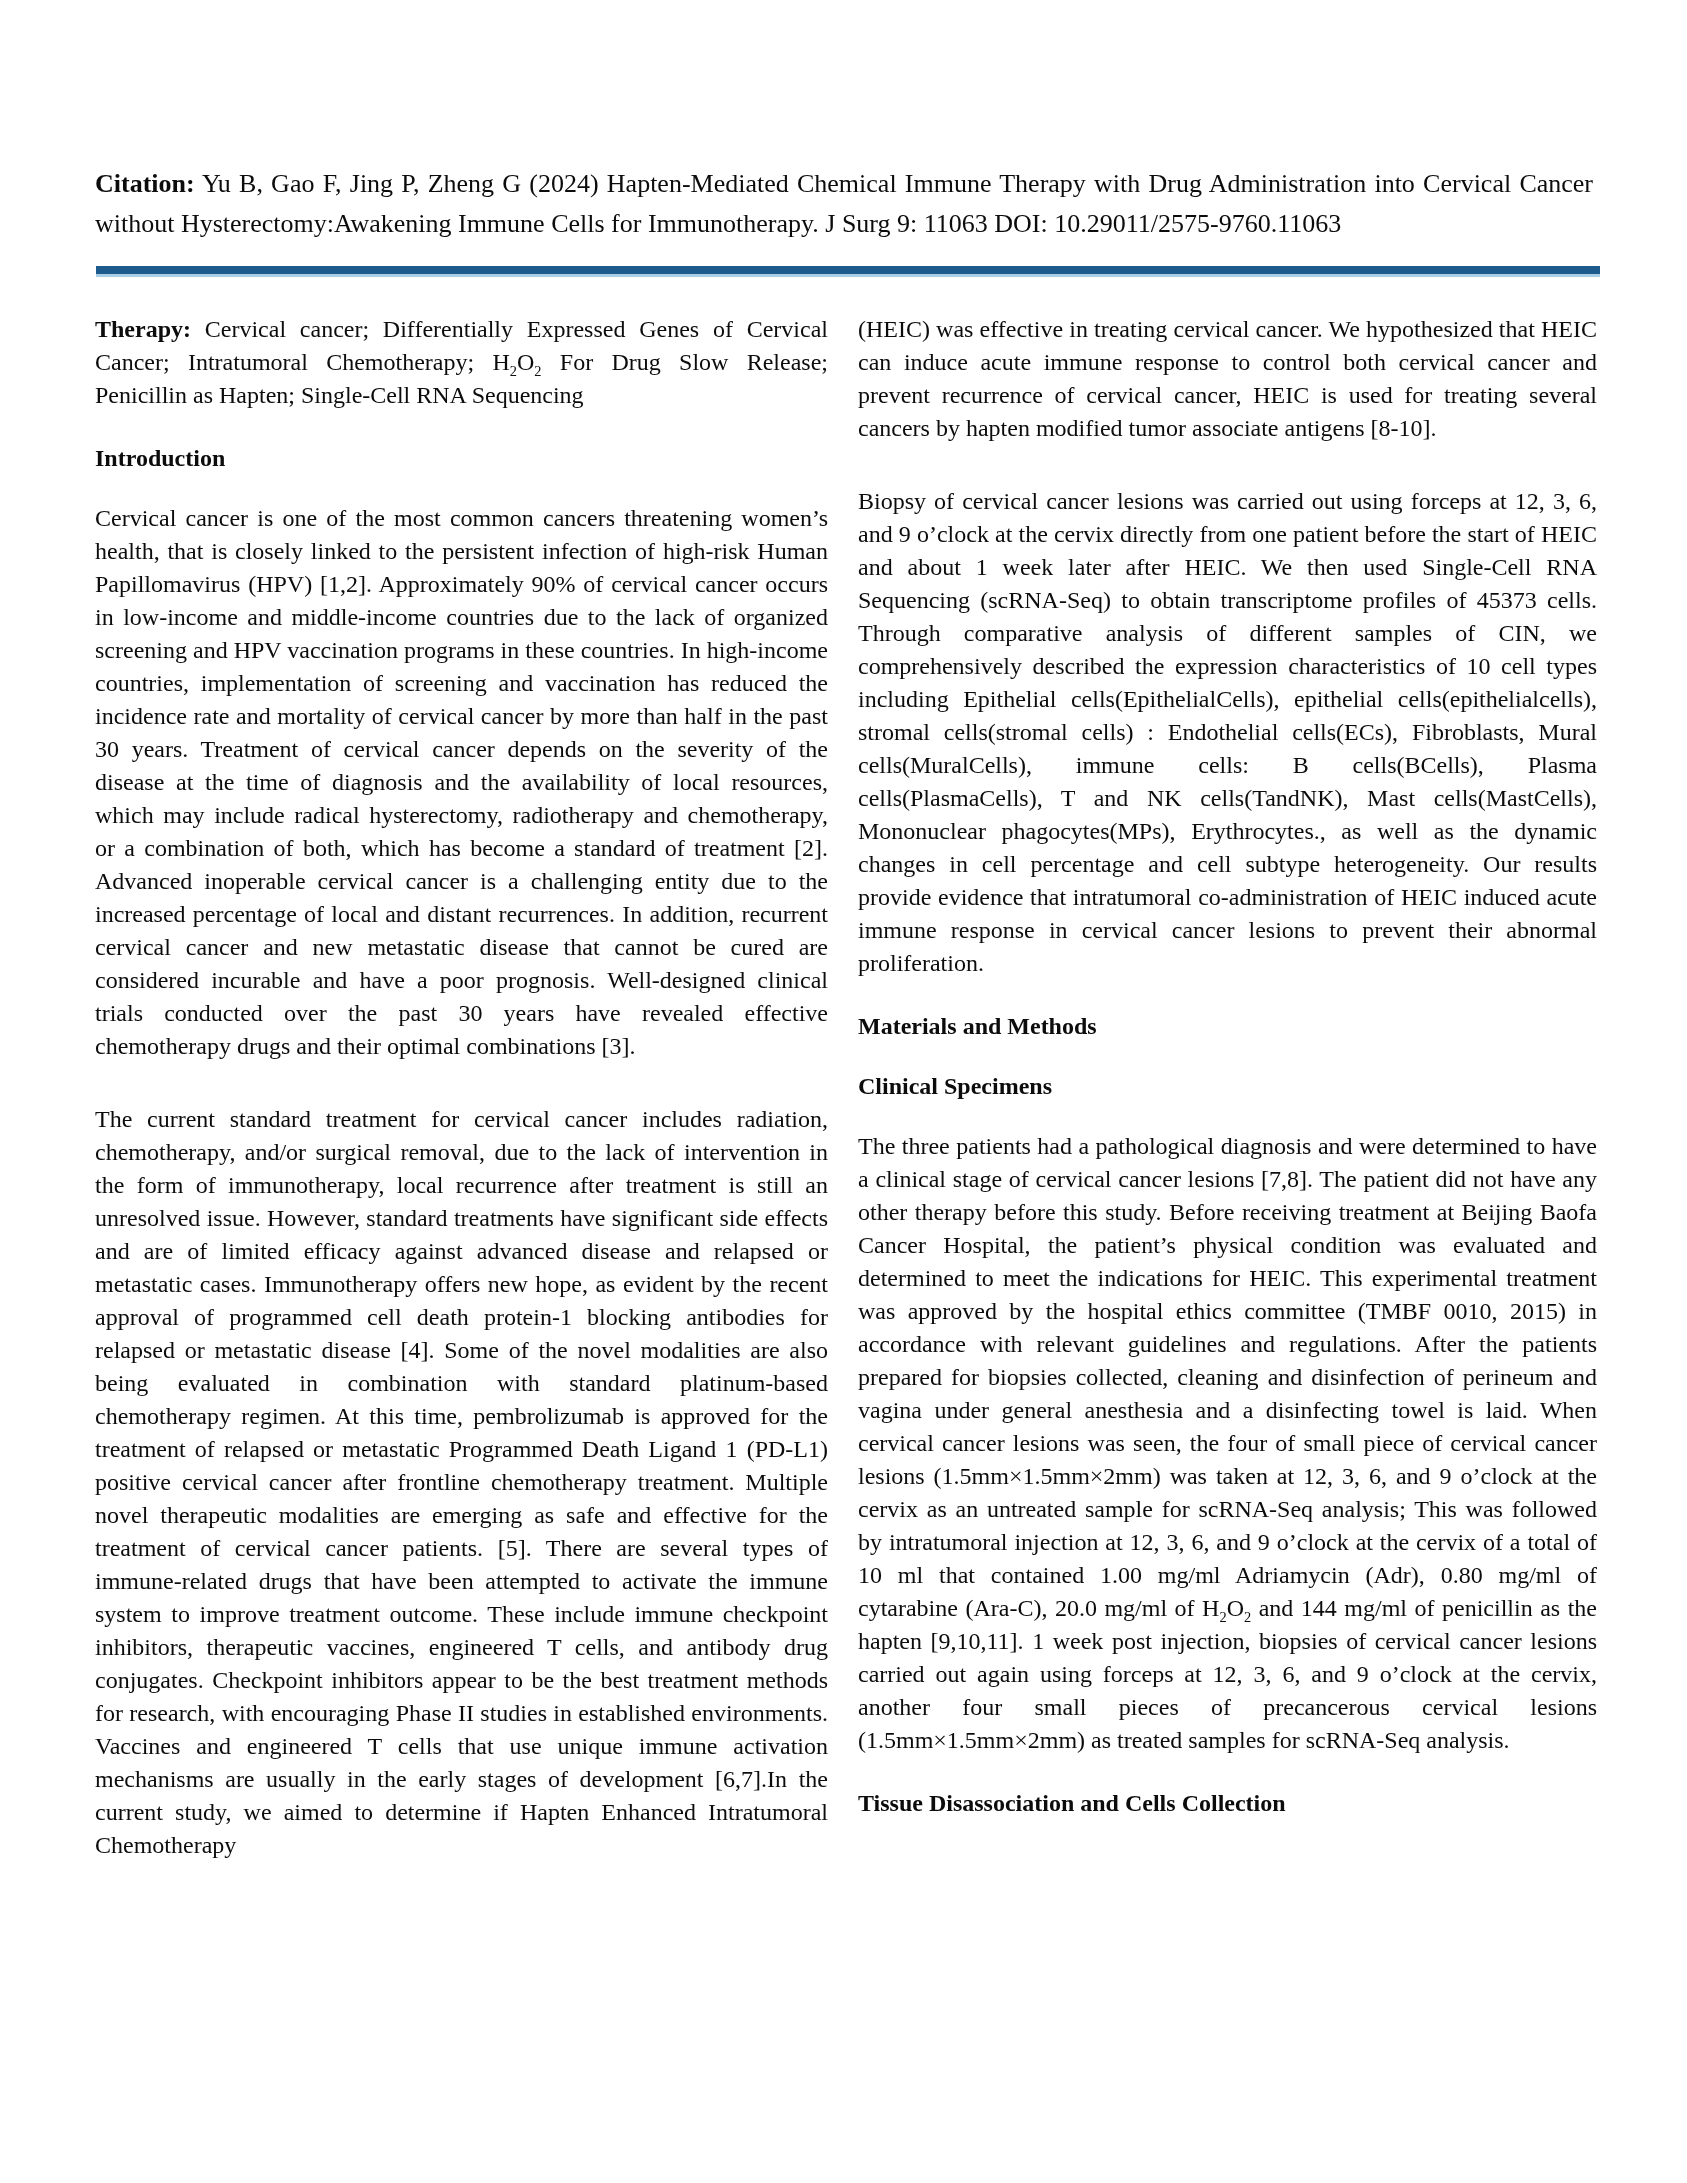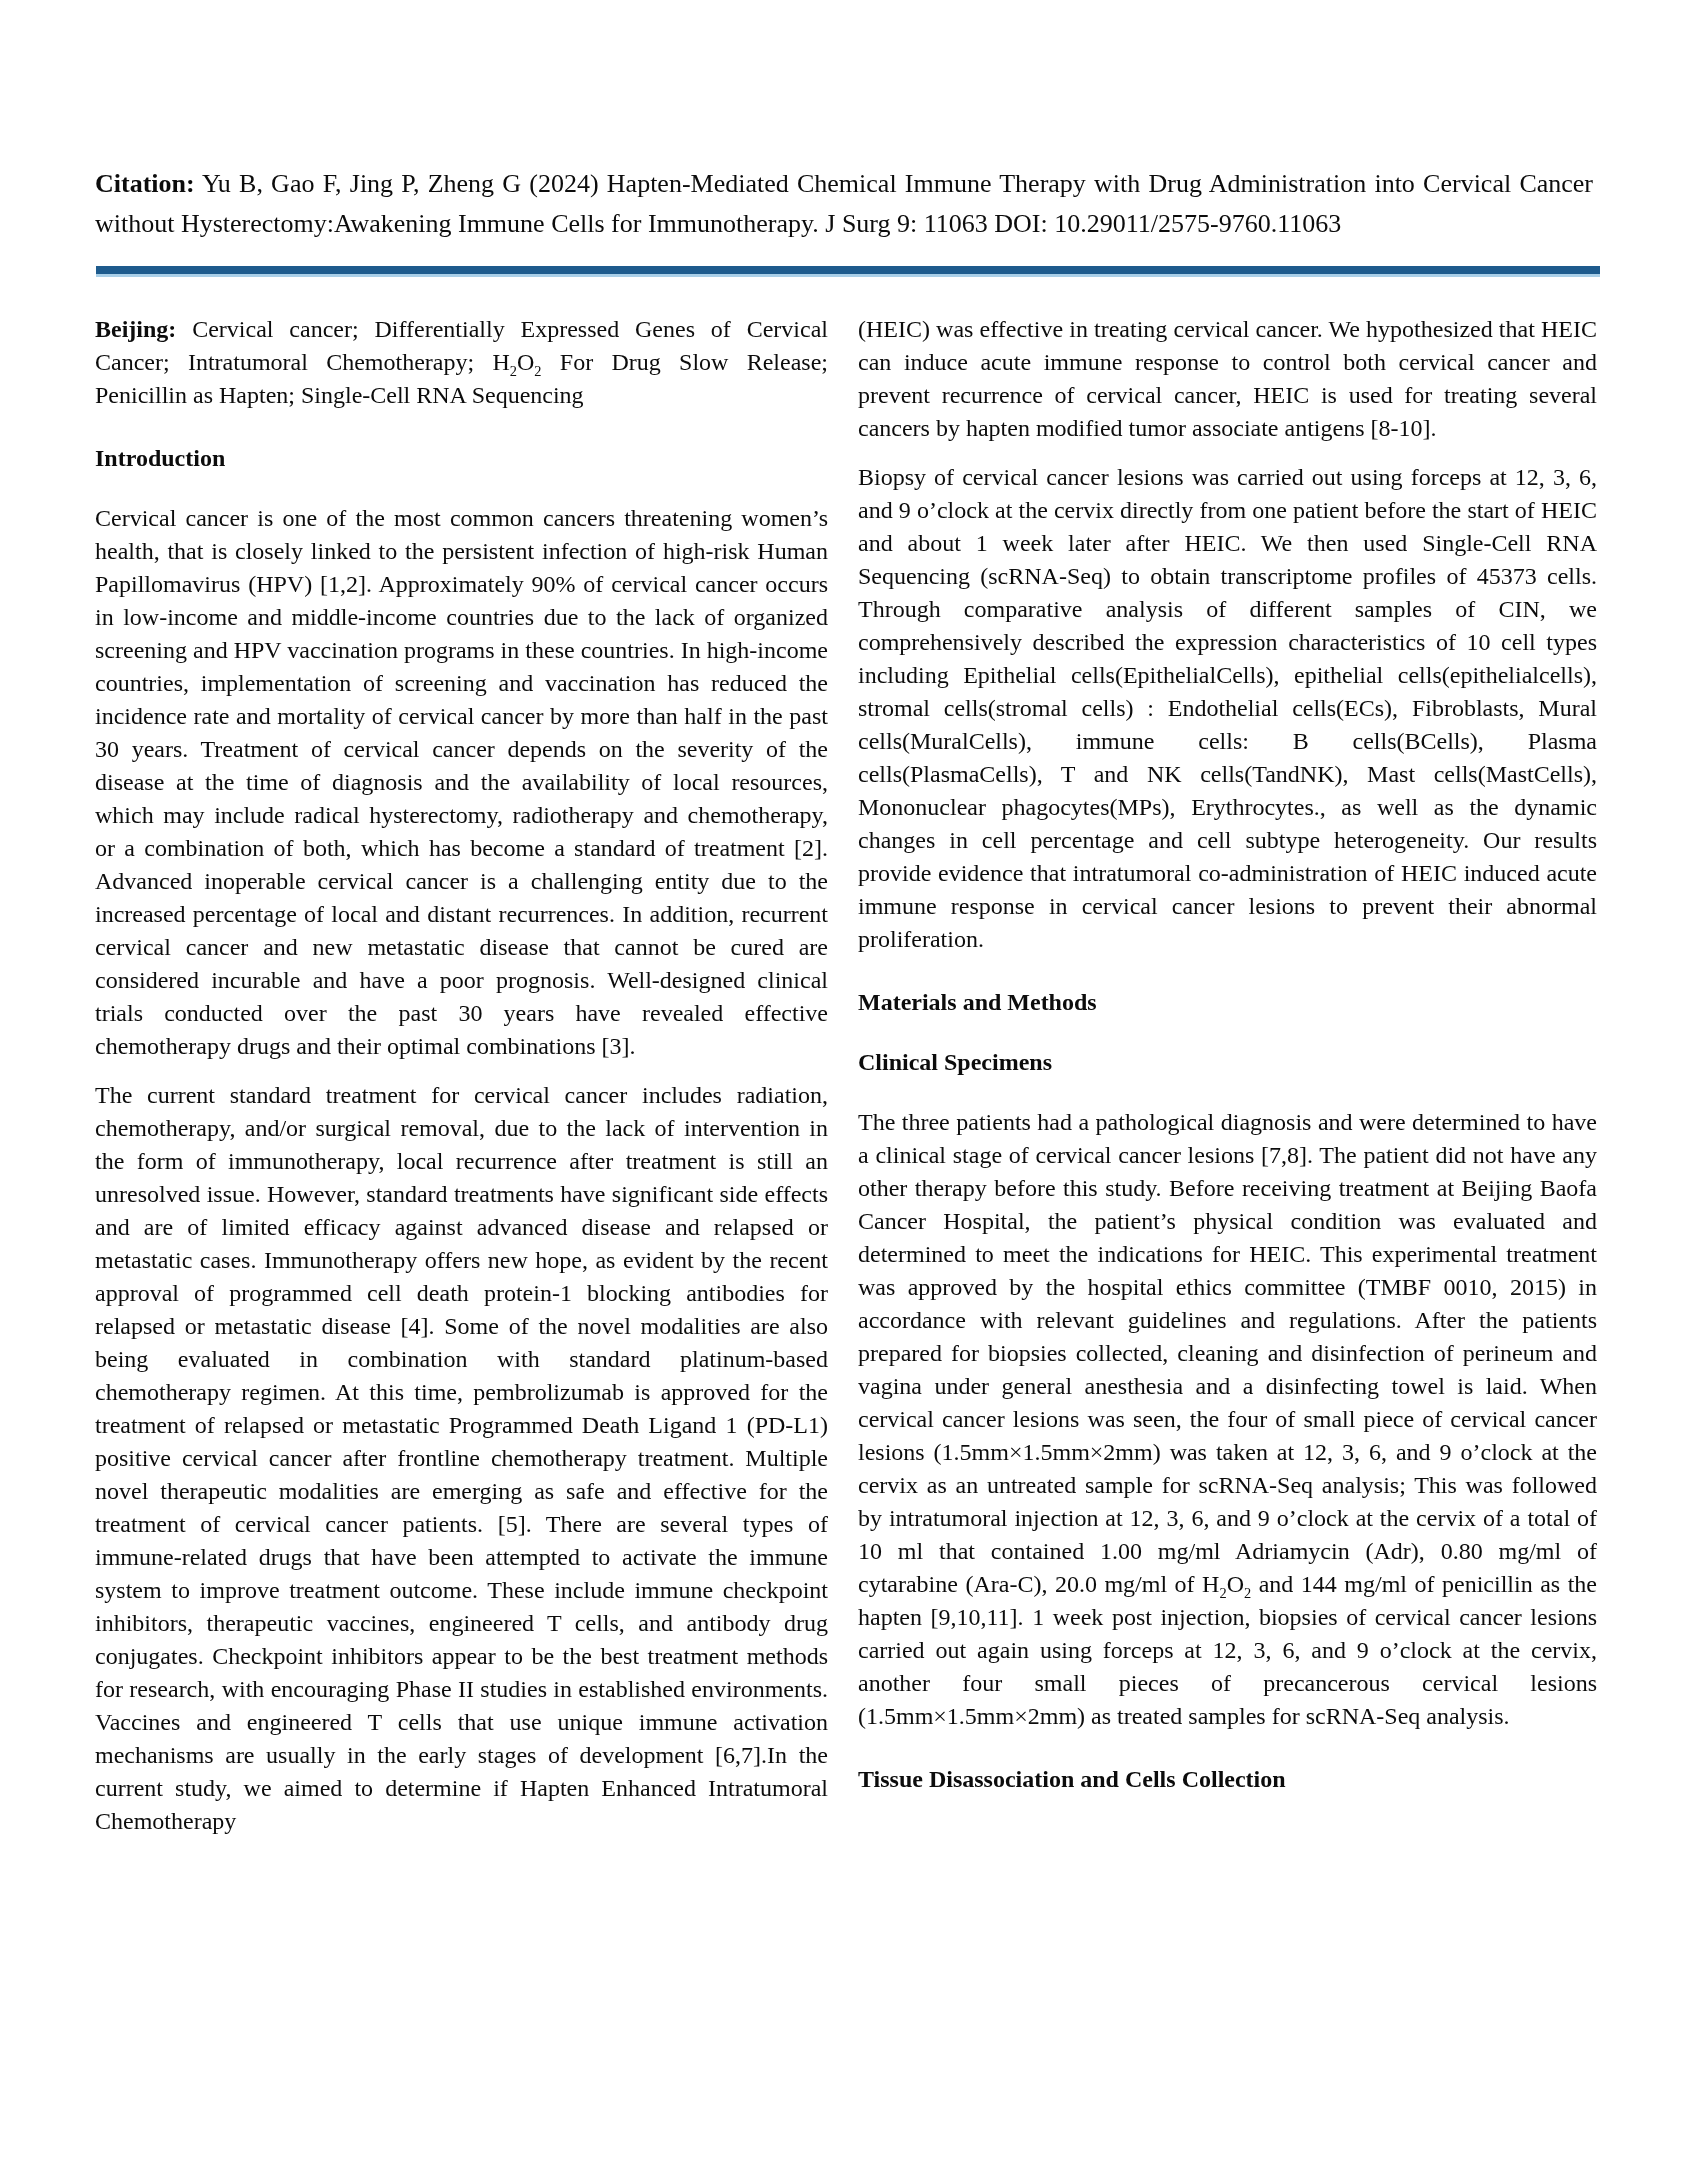--- a/index.html
+++ b/index.html
@@ -53,21 +53,21 @@
     gap: 30px;
   }
   .col {
     font-size: 24px;
     line-height: 33px;
     text-align: justify;
   }
   .col-left  { width: 733px; }
   .col-right { width: 739px; }
   .para { margin: 0; }
-  .spaced { margin-top: 16px; }
+  .spaced { margin-top: 40px; }
   .heading {
     margin: 30px 0 27px 0;
     font-size: 24px;
     line-height: 33px;
     font-weight: bold;
     text-align: left;
   }
   sub { font-size: 0.6em; line-height: 0; }
   .footer-line {
     position: absolute;
@@ -99,21 +99,21 @@
 
 <div class="page">
 
   <p class="citation"><b>Citation:</b><span> Yu B, Gao F, Jing P, Zheng G (2024) Hapten-Mediated Chemical Immune Therapy with Drug Administration into Cervical Cancer without Hysterectomy:Awakening Immune Cells for Immunotherapy. J Surg 9: 11063 DOI: 10.29011/2575-9760.11063</span></p>
 
   <div class="rule rule-top"></div>
 
   <div class="columns">
 
     <div class="col col-left">
-      <p class="para"><b>Beijing:</b><span> Cervical cancer; Differentially Expressed Genes of Cervical Cancer; Intratumoral Chemotherapy; H</span><sub>2</sub><span>O</span><sub>2</sub><span> For Drug Slow Release; Penicillin as Hapten; Single-Cell RNA Sequencing</span></p>
+      <p class="para"><b>Therapy:</b><span> Cervical cancer; Differentially Expressed Genes of Cervical Cancer; Intratumoral Chemotherapy; H</span><sub>2</sub><span>O</span><sub>2</sub><span> For Drug Slow Release; Penicillin as Hapten; Single-Cell RNA Sequencing</span></p>
 
       <h2 class="heading">Introduction</h2>
 
       <p class="para">Cervical cancer is one of the most common cancers threatening women’s health, that is closely linked to the persistent infection of high-risk Human Papillomavirus (HPV) [1,2]. Approximately 90% of cervical cancer occurs in low-income and middle-income countries due to the lack of organized screening and HPV vaccination programs in these countries. In high-income countries, implementation of screening and vaccination has reduced the incidence rate and mortality of cervical cancer by more than half in the past 30 years. Treatment of cervical cancer depends on the severity of the disease at the time of diagnosis and the availability of local resources, which may include radical hysterectomy, radiotherapy and chemotherapy, or a combination of both, which has become a standard of treatment [2]. Advanced inoperable cervical cancer is a challenging entity due to the increased percentage of local and distant recurrences. In addition, recurrent cervical cancer and new metastatic disease that cannot be cured are considered incurable and have a poor prognosis. Well-designed clinical trials conducted over the past 30 years have revealed effective chemotherapy drugs and their optimal combinations [3].</p>
 
       <p class="para spaced">The current standard treatment for cervical cancer includes radiation, chemotherapy, and/or surgical removal, due to the lack of intervention in the form of immunotherapy, local recurrence after treatment is still an unresolved issue. However, standard treatments have significant side effects and are of limited efficacy against advanced disease and relapsed or metastatic cases. Immunotherapy offers new hope, as evident by the recent approval of programmed cell death protein-1 blocking antibodies for relapsed or metastatic disease [4]. Some of the novel modalities are also being evaluated in combination with standard platinum-based chemotherapy regimen. At this time, pembrolizumab is approved for the treatment of relapsed or metastatic Programmed Death Ligand 1 (PD-L1) positive cervical cancer after frontline chemotherapy treatment. Multiple novel therapeutic modalities are emerging as safe and effective for the treatment of cervical cancer patients. [5]. There are several types of immune-related drugs that have been attempted to activate the immune system to improve treatment outcome. These include immune checkpoint inhibitors, therapeutic vaccines, engineered T cells, and antibody drug conjugates. Checkpoint inhibitors appear to be the best treatment methods for research, with encouraging Phase II studies in established environments. Vaccines and engineered T cells that use unique immune activation mechanisms are usually in the early stages of development [6,7].In the current study, we aimed to determine if Hapten Enhanced Intratumoral Chemotherapy</p>
     </div>
 
     <div class="col col-right">
       <p class="para">(HEIC) was effective in treating cervical cancer. We hypothesized that HEIC can induce acute immune response to control both cervical cancer and prevent recurrence of cervical cancer, HEIC is used for treating several cancers by hapten modified tumor associate antigens [8-10].</p>

